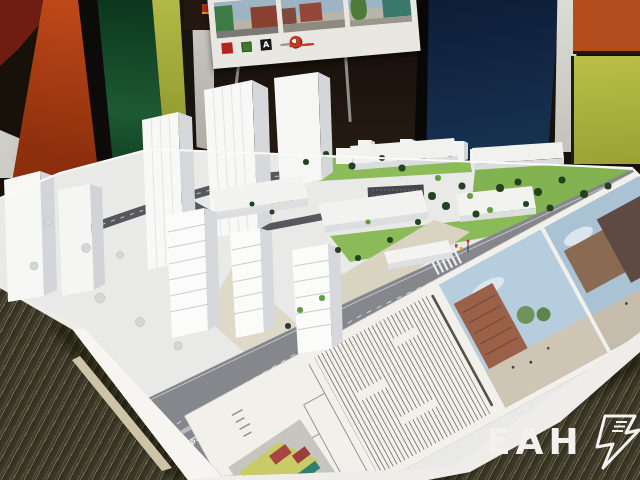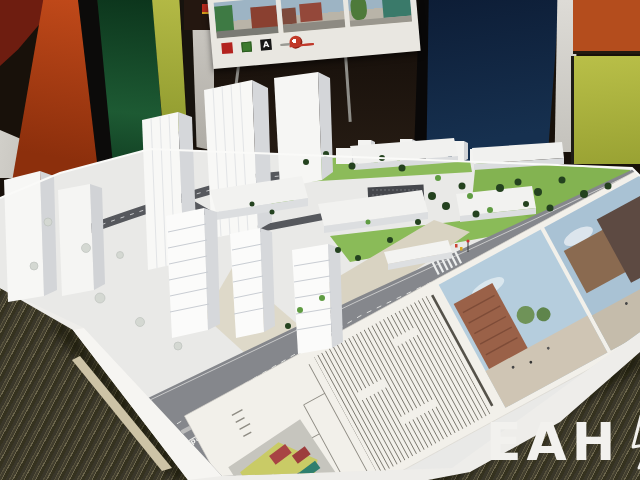--- a/index.html
+++ b/index.html
@@ -76,21 +76,21 @@
         background:radial-gradient(circle at 38% 40%,#fff 0 2px,#c23a28 2px 6px,#8e2014 7px);}
   .lg-swirl .txt i{display:block;width:24px;height:2px;background:#c0392b;margin:2px 0;}
 
   
   svg.model{left:0;top:0;z-index:4;}
 
   
   .watermark{left:486px;top:413px;display:flex;align-items:center;gap:5px;z-index:9;color:var(--wm-white,#f2f1ee);}
   .watermark *{position:static;}
   .wm-txt{display:flex;flex-direction:column;line-height:1;}
-  .wm-title{font-size:52px;font-weight:800;letter-spacing:5px;}
+  .wm-title{font-size:36px;font-weight:800;letter-spacing:5px;}
   .wm-site{font-size:19px;font-weight:600;letter-spacing:1px;margin-top:1px;}
 </style>
 </head>
 <body>
 
 <div class="scene">
 
   <div class="carpet"></div>
 
   <div class="wall">

